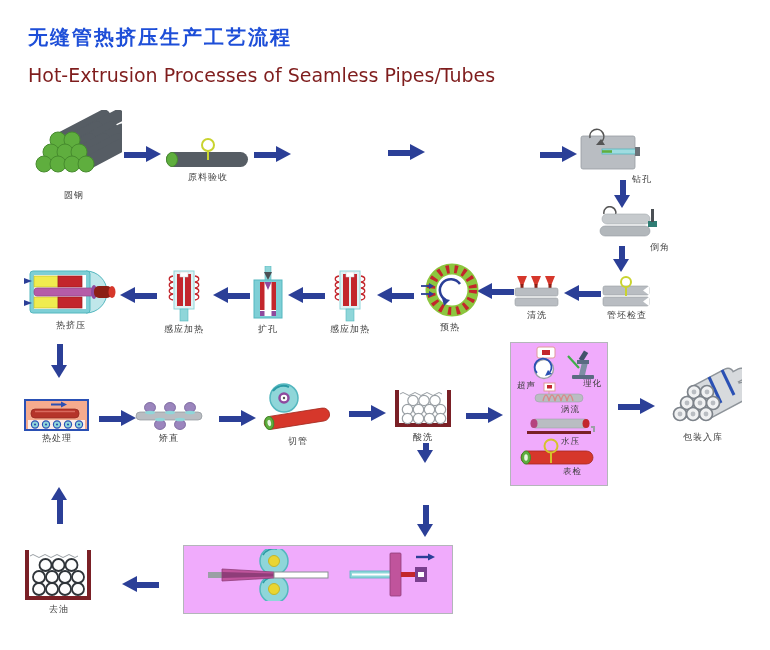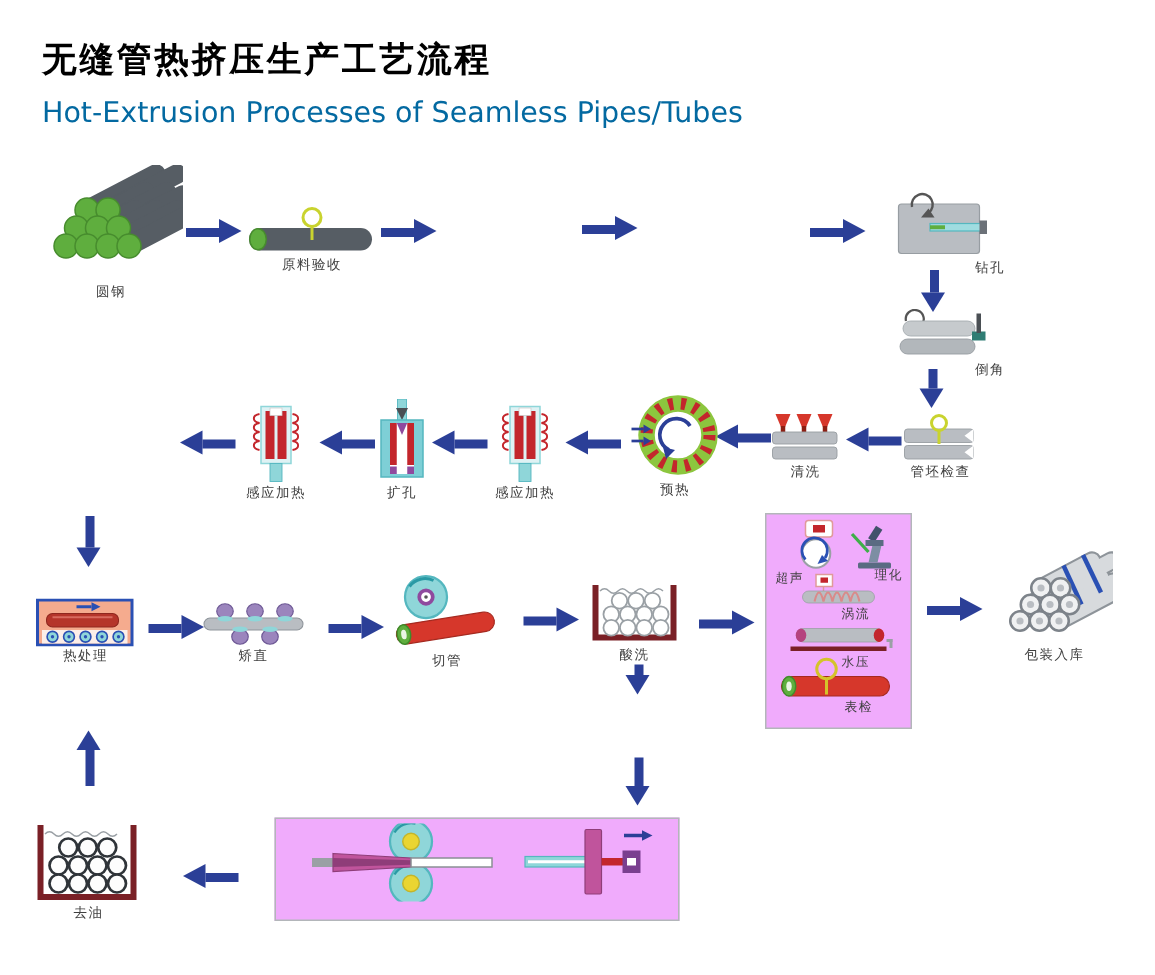--- a/index.html
+++ b/index.html
@@ -1,20 +1,20 @@
 <!DOCTYPE html>
 <html><head>
 <meta charset="utf-8">
 <style>
   :root{ --arrow:#2b3f97; }
   html,body{margin:0;padding:0;background:#fff;}
   body{width:770px;height:650px;overflow:hidden;font-family:"DejaVu Sans","Liberation Sans",sans-serif;}
   #stage{position:relative;width:770px;height:650px;background:#fff;}
-  .title{position:absolute;left:28px;top:24px;font-size:23px;font-weight:700;color:#000000;letter-spacing:2px;}
-  .subtitle{position:absolute;left:28px;top:64px;font-size:19px;font-weight:500;color:#0369a1;}
+  .title{position:absolute;left:28px;top:24px;font-size:20px;font-weight:700;color:#1d4ed8;letter-spacing:2px;}
+  .subtitle{position:absolute;left:28px;top:64px;font-size:19px;font-weight:500;color:#7f1d1d;}
   .step{position:absolute;display:flex;flex-direction:column;align-items:center;}
   .lbl{font-size:9px;color:#3f3f3f;letter-spacing:1px;margin-top:3px;white-space:nowrap;line-height:1;}
   .lbl-r{align-self:flex-end;margin-right:-10px;}
   .lbl-l{align-self:flex-start;margin-left:-12px;margin-top:4px;}
   
   .ar{position:absolute;}
   .ar-h{width:37px;height:17px;}
   .ar-h::before{content:"";position:absolute;left:0;top:5.5px;width:22px;height:6px;background:var(--arrow);}
   .ar-h::after{content:"";position:absolute;left:22px;top:0;width:0;height:0;border-top:8.5px solid transparent;border-bottom:8.5px solid transparent;border-left:15px solid var(--arrow);}
   .ar-v{width:17px;}
@@ -76,21 +76,21 @@
   </div>
 
   <div class="ar ar-h" style="left:254px;top:146px"></div>
 
 
   <div class="ar ar-h" style="left:388px;top:144px"></div>
 
 
   <div class="ar ar-h" style="left:540px;top:146px"></div>
 
-  <div class="step" style="left:596px;top:124px">
+  <div class="step" style="left:578px;top:124px">
     <svg width="64" height="48" viewBox="0 0 64 48">
       <rect x="3" y="12" width="54" height="33" rx="2" fill="#b9bdc2" stroke="#979da2" stroke-width="0.8"></rect>
       <path d="M12,14 a7,7 0 1 1 11,4" fill="none" stroke="#555" stroke-width="1.6"></path>
       <polygon points="23,15 27,21 18,21" fill="#555"></polygon>
       <rect x="24" y="25" width="34" height="5" fill="#9fdce0" stroke="#54b7bf" stroke-width="0.8"></rect>
       <rect x="24" y="26.2" width="10" height="2.6" fill="#5fae3e"></rect>
       <rect x="57" y="23" width="5" height="9" fill="#6b7178"></rect>
     </svg>
     <div class="lbl lbl-r">钻孔</div>
   </div>
@@ -204,20 +204,38 @@
       <rect x="13" y="4" width="8" height="5" fill="#fff" stroke="#ccc" stroke-width="0.5"></rect>
       <path d="M6,8 c-5,1 -5,5 0,6 c-5,1 -5,5 0,6 c-5,1 -5,5 0,6 c-5,1 -5,5 0,6" fill="none" stroke="#c3262c" stroke-width="1.3"></path>
       <path d="M28,8 c5,1 5,5 0,6 c5,1 5,5 0,6 c5,1 5,5 0,6 c5,1 5,5 0,6" fill="none" stroke="#c3262c" stroke-width="1.3"></path>
       <rect x="13" y="41" width="8" height="12" fill="#8fd6d9" stroke="#54b7bf" stroke-width="0.6"></rect>
     </svg>
     <div class="lbl">感应加热</div>
   </div>
 
   <div class="ar ar-h flip-x" style="left:120px;top:287px"></div>
 
+  <div class="step" style="left:24px;top:266px">
+    <svg width="94" height="52" viewBox="0 0 94 52">
+      <path d="M62,5 a21,21 0 0 1 0,42 z" fill="#bfe7ea" stroke="#54b7bf"></path>
+      <rect x="6" y="5" width="60" height="42" rx="3" fill="#7ecfd6" stroke="#54b7bf"></rect>
+      <rect x="10" y="9" width="52" height="34" fill="#fff"></rect>
+      <rect x="10" y="10" width="24" height="11" fill="#f0ec4f" stroke="#c5bf33" stroke-width="0.7"></rect>
+      <rect x="10" y="31" width="24" height="11" fill="#f0ec4f" stroke="#c5bf33" stroke-width="0.7"></rect>
+      <rect x="34" y="10" width="24" height="11" fill="#c3262c" stroke="#9c1e22" stroke-width="0.7"></rect>
+      <rect x="34" y="31" width="24" height="11" fill="#c3262c" stroke="#9c1e22" stroke-width="0.7"></rect>
+      <rect x="10" y="22" width="60" height="8" rx="3" fill="#b55ca8" stroke="#92458b" stroke-width="0.7"></rect>
+      <ellipse cx="70" cy="26" rx="3" ry="7" fill="#8f4a9e"></ellipse>
+      <rect x="70" y="20" width="18" height="12" rx="5" fill="#8c1f14"></rect>
+      <ellipse cx="88" cy="26" rx="3.5" ry="6" fill="#d6372b"></ellipse>
+      <polygon points="0,12 8,15 0,18" fill="#2b3f97"></polygon>
+      <polygon points="0,34 8,37 0,40" fill="#2b3f97"></polygon>
+    </svg>
+    <div class="lbl">热挤压</div>
+  </div>
 
   <div class="ar ar-v" style="left:51px;top:344px;height:34px"></div>
 
   <div class="step" style="left:24px;top:399px">
     <svg width="66" height="32" viewBox="0 0 66 32">
       <rect x="1" y="1" width="63" height="30" fill="#f5ab8e" stroke="#2a50b4" stroke-width="2"></rect>
       <rect x="4" y="21" width="57" height="9" fill="#fceee8"></rect>
       <rect x="7" y="10" width="48" height="9" rx="4" fill="#b5352a" stroke="#8f281f" stroke-width="0.7"></rect>
       <line x1="11" y1="12.5" x2="51" y2="12.5" stroke="#d96a5e" stroke-width="1.4"></line>
       <line x1="27" y1="5.5" x2="37" y2="5.5" stroke="#2a50b4" stroke-width="2"></line>

